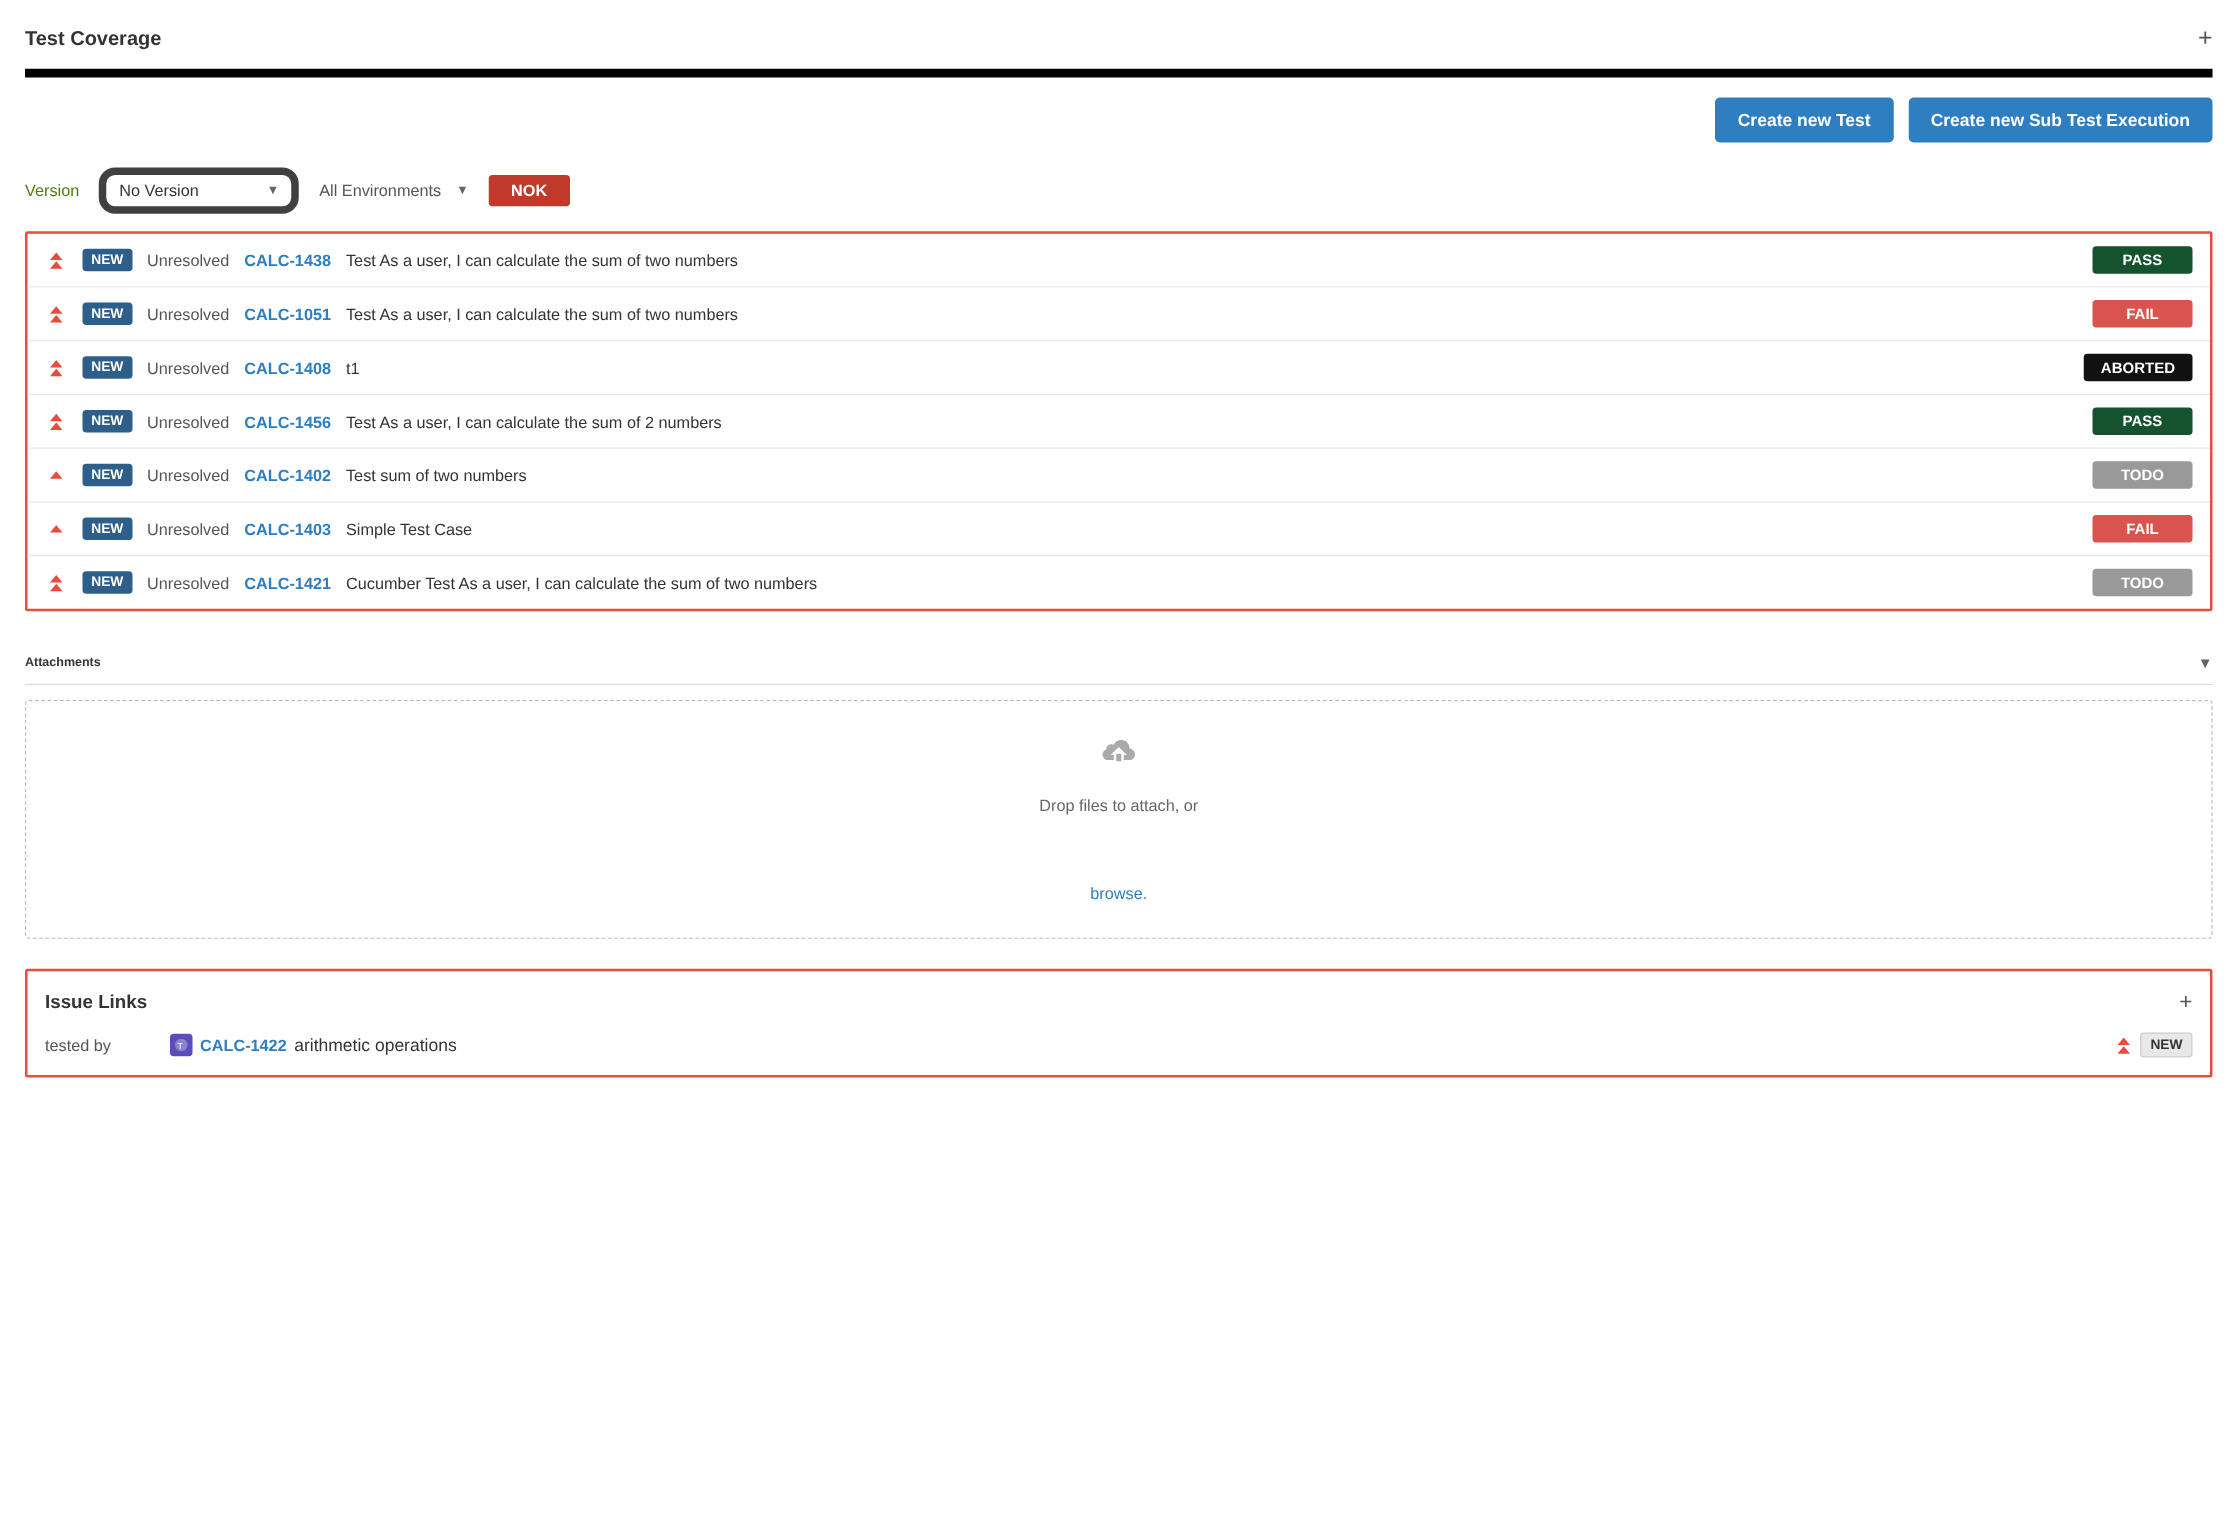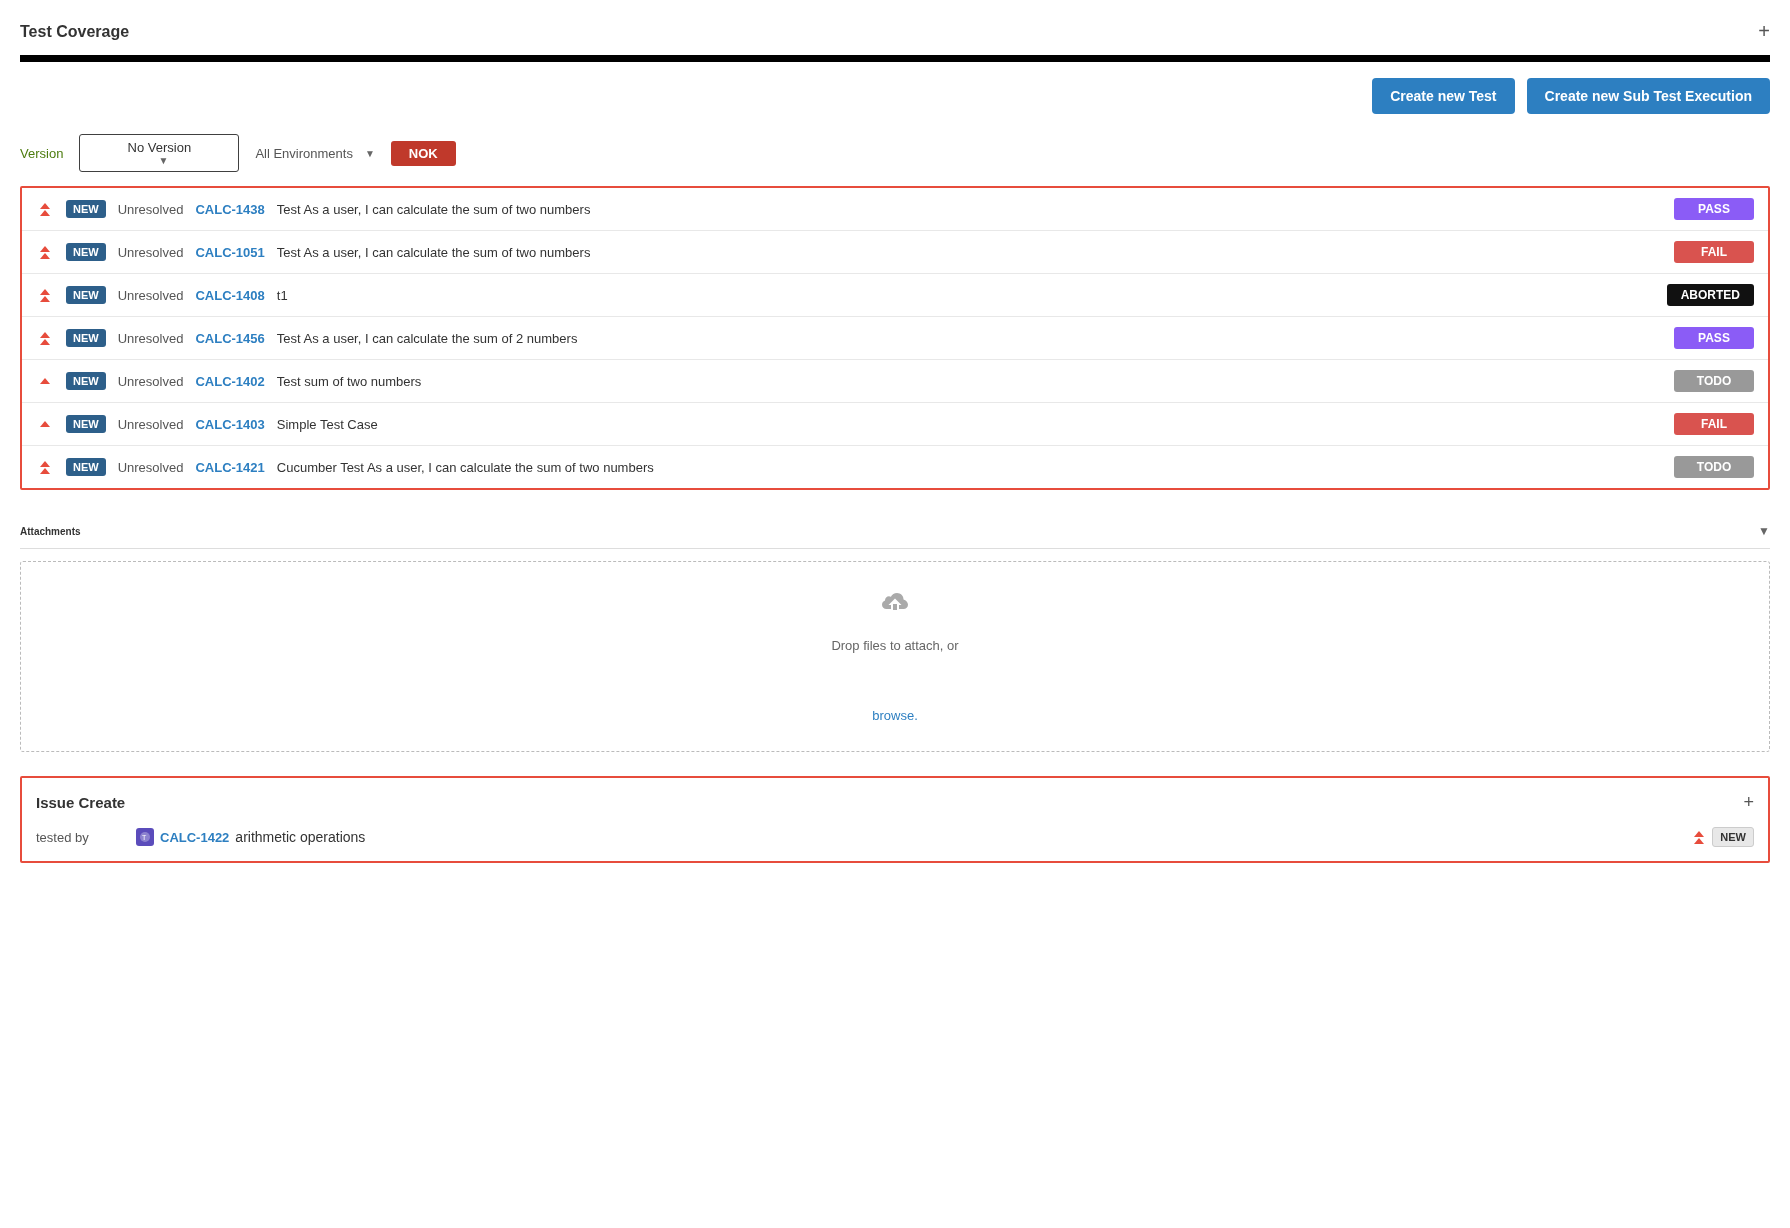--- a/index.html
+++ b/index.html
@@ -56,29 +56,28 @@
       gap: 16px;
       margin-bottom: 14px;
     }
     .filter-label {
       font-size: 13px;
       color: #4d7c0f;
     }
     .version-dropdown {
       display: flex;
       align-items: center;
-      border: 1px solid #404040;
-      border-radius: 3px;
+      border: 6px solid #404040;
+      border-radius: 13px;
       padding: 5px 10px;
       font-size: 13px;
       cursor: pointer;
       background: #fff;
       min-width: 160px;
       justify-content: space-between;
-      flex-direction: column;
     }
     .dropdown-arrow {
       margin-left: 8px;
       color: #666;
       font-size: 10px;
     }
     .env-dropdown {
       display: flex;
       align-items: center;
       font-size: 13px;
@@ -168,21 +167,21 @@
     }
     .result-badge {
       font-size: 12px;
       font-weight: 700;
       padding: 4px 14px;
       border-radius: 3px;
       flex-shrink: 0;
       min-width: 80px;
       text-align: center;
     }
-    .badge-pass { background-color: #8b5cf6; color: #fff; }
+    .badge-pass { background-color: #14532d; color: #fff; }
     .badge-fail { background-color: #d9534f; color: #fff; }
     .badge-aborted { background-color: #111; color: #fff; }
     .badge-todo { background-color: #999; color: #fff; }
 
     
     .section-header {
       display: flex;
       justify-content: space-between;
       align-items: center;
       padding: 10px 0;
@@ -424,21 +423,21 @@
       </span>
       <span>Drop files to attach, or</span>
       &nbsp;
       <a class="browse-link" href="#">browse.</a>
     </div>
   </div>
 </div>
 
 <div class="issue-links-section" id="issue-links-section">
   <div class="issue-links-header">
-    <span class="issue-links-title">Issue Create</span>
+    <span class="issue-links-title">Issue Links</span>
     <span class="plus-btn">+</span>
   </div>
   <div id="issue-links-rows">
       <div class="issue-link-row">
     <span class="tested-by-label">tested by</span>
     <div class="issue-link-info">
       <div class="issue-icon-box">
         <svg viewBox="0 0 12 12">
               <circle cx="6" cy="6" r="5" fill="#fff" fill-opacity="0.3"></circle>
               <text x="3" y="9" font-size="7" fill="#fff">T</text>

